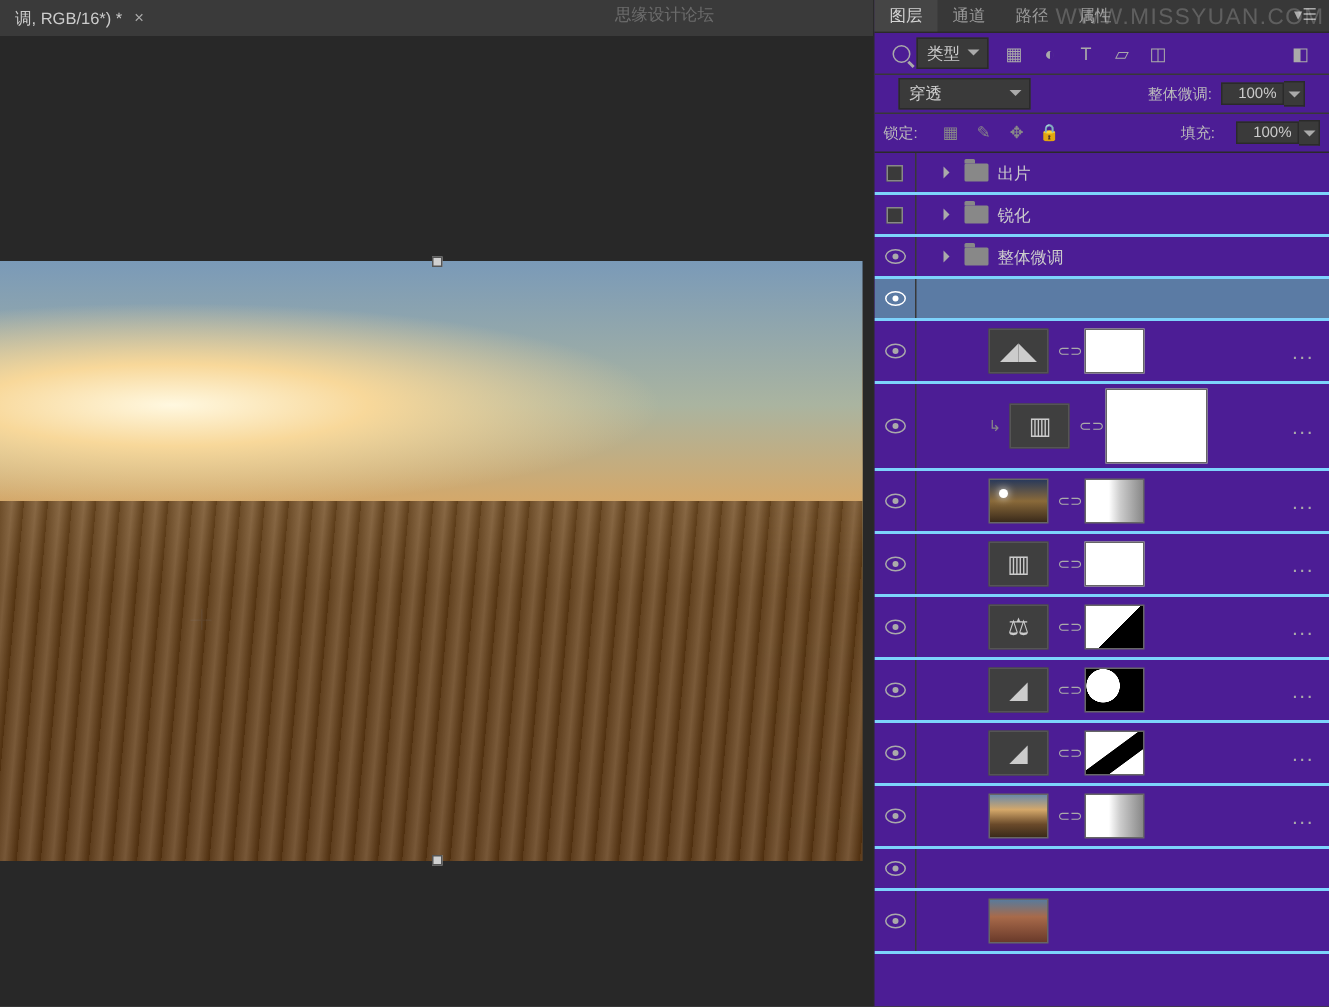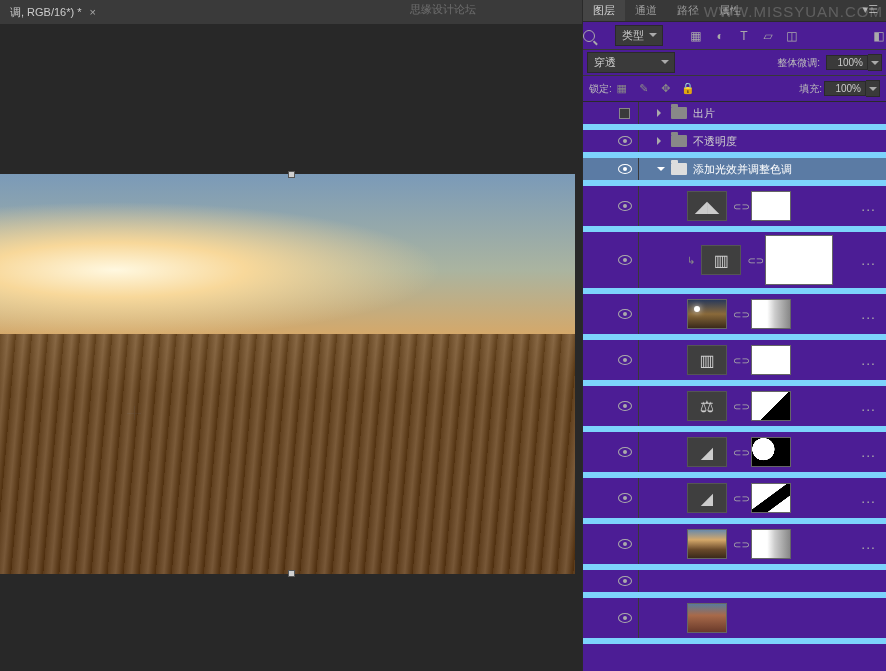--- a/index.html
+++ b/index.html
@@ -22,42 +22,42 @@
 .anchor::before { width: 14px; height: 1px; top: 7px; }
 .anchor::after { width: 1px; height: 14px; left: 7px; }
 
 .panels { width: 304px; background: #4c1d95; display: flex; flex-direction: column; border-left: 1px solid #2a2a2a; }
 .panel-tabs { height: 22px; display: flex; background: #383838; border-bottom: 1px solid #2a2a2a; }
 .panel-tab { padding: 3px 10px; color: #999; font-size: 11px; cursor: pointer; }
 .panel-tab.active { background: #454545; color: #d4d4d4; }
 .panel-tabs .spacer { flex: 1; }
 .panel-menu { padding: 3px 8px; color: #aaa; cursor: pointer; }
 
-.filter-row { height: 28px; display: flex; align-items: center; padding: 0 0; gap: 20px; border-bottom: 1px solid #383838; }
+.filter-row { height: 28px; display: flex; align-items: center; padding: 0 12px; gap: 4px; border-bottom: 1px solid #383838; }
 .search-icon { width: 12px; height: 12px; border: 1.5px solid #aaa; border-radius: 50%; position: relative; }
 .search-icon::after { content: ""; position: absolute; width: 5px; height: 1.5px; background: #aaa; bottom: -3px; right: -4px; transform: rotate(45deg); }
 .dropdown { background: #3a3a3a; border: 1px solid #2a2a2a; color: #ccc; padding: 2px 18px 2px 6px; font-size: 11px; position: relative; }
 .dropdown::after { content: ""; position: absolute; right: 5px; top: 7px; border: 4px solid transparent; border-top-color: #aaa; }
 .filter-icons { display: flex; gap: 10px; margin-left: 6px; }
 .ficon { width: 14px; height: 14px; display: flex; align-items: center; justify-content: center; color: #aaa; font-size: 12px; cursor: pointer; }
 
-.opacity-row { height: 26px; display: flex; align-items: center; padding: 0 4px; gap: 6px; border-bottom: 1px solid #383838; }
+.opacity-row { height: 26px; display: flex; align-items: center; padding: 0 16px; gap: 6px; border-bottom: 1px solid #383838; }
 .opacity-row .dropdown { flex: 1; max-width: 88px; }
 .label { color: #bbb; font-size: 10px; }
 .pct-box { display: flex; align-items: center; }
 .pct-input { background: #3a3a3a; border: 1px solid #2a2a2a; color: #ccc; width: 42px; padding: 1px 4px; font-size: 10px; text-align: right; }
 .pct-arrow { width: 14px; height: 17px; background: #3a3a3a; border: 1px solid #2a2a2a; border-left: none; position: relative; }
 .pct-arrow::after { content: ""; position: absolute; top: 6px; left: 3px; border: 4px solid transparent; border-top-color: #aaa; }
 
-.lock-row { height: 26px; display: flex; align-items: center; padding: 0 6px; gap: 2px; border-bottom: 1px solid #2a2a2a; }
+.lock-row { height: 26px; display: flex; align-items: center; padding: 0 6px; gap: 14px; border-bottom: 1px solid #2a2a2a; }
 .lock-icons { display: flex; gap: 6px; }
 .licon { width: 16px; height: 16px; display: flex; align-items: center; justify-content: center; color: #888; font-size: 11px; }
 
 .layers-list { flex: 1; overflow: auto; }
-.layer-row { display: flex; align-items: center; min-height: 28px; border-bottom: 6px solid #7dd3fc; padding-left: 28px; }
+.layer-row { display: flex; align-items: center; min-height: 28px; border-bottom: 2px solid #7dd3fc; }
 .layer-row.selected { background: #5b7ba4; color: #fff; }
 .vis-col { width: 28px; display: flex; justify-content: center; align-items: center; border-right: 1px solid #383838; align-self: stretch; }
 .eye { width: 14px; height: 10px; border: 1.5px solid #aaa; border-radius: 60%; position: relative; }
 .eye::after { content: ""; position: absolute; width: 4px; height: 4px; background: #aaa; border-radius: 50%; top: 2px; left: 4px; }
 .layer-row.selected .eye { border-color: #fff; }
 .layer-row.selected .eye::after { background: #fff; }
 .chk { width: 11px; height: 11px; border: 1px solid #888; background: #3a3a3a; }
 .layer-content { flex: 1; display: flex; align-items: center; padding: 3px 4px; gap: 6px; }
 .disclosure { width: 0; height: 0; border: 4px solid transparent; cursor: pointer; }
 .disclosure.closed { border-left-color: #aaa; }
@@ -170,41 +170,46 @@
         <div class="vis-col">
             <div class="chk"></div>
           </div>
         <div class="layer-content indent-1">
           <div class="disclosure closed"></div>
           <div class="folder-icon"></div>
           <span class="layer-name">出片</span>
         </div>
       </div>
 
-
       <div class="layer-row">
         <div class="vis-col">
-            <div class="eye"></div>
+            <div class="chk"></div>
           </div>
         <div class="layer-content indent-1">
           <div class="disclosure closed"></div>
           <div class="folder-icon"></div>
-          <span class="layer-name">不透明度</span>
+          <span class="layer-name">锐化</span>
+        </div>
+      </div>
+
+      <div class="layer-row">
+        <div class="vis-col">
+            <div class="eye"></div>
+          </div>
+        <div class="layer-content indent-1">
+          <div class="disclosure closed"></div>
+          <div class="folder-icon"></div>
+          <span class="layer-name">整体微调</span>
         </div>
       </div>
 
       <div class="layer-row selected">
         <div class="vis-col">
             <div class="eye"></div>
           </div>
-        <div class="layer-content indent-1">
-          <div class="disclosure open"></div>
-          <div class="folder-icon"></div>
-          <span class="layer-name">添加光效并调整色调</span>
-        </div>
       </div>
 
       <div class="layer-row adj-layer">
         <div class="vis-col">
             <div class="eye"></div>
           </div>
         <div class="layer-content indent-2">
           <div class="adj-icon">◢◣</div>
           <span class="link-icon">⊂⊃</span>
           <div class="mask-thumb"></div>

